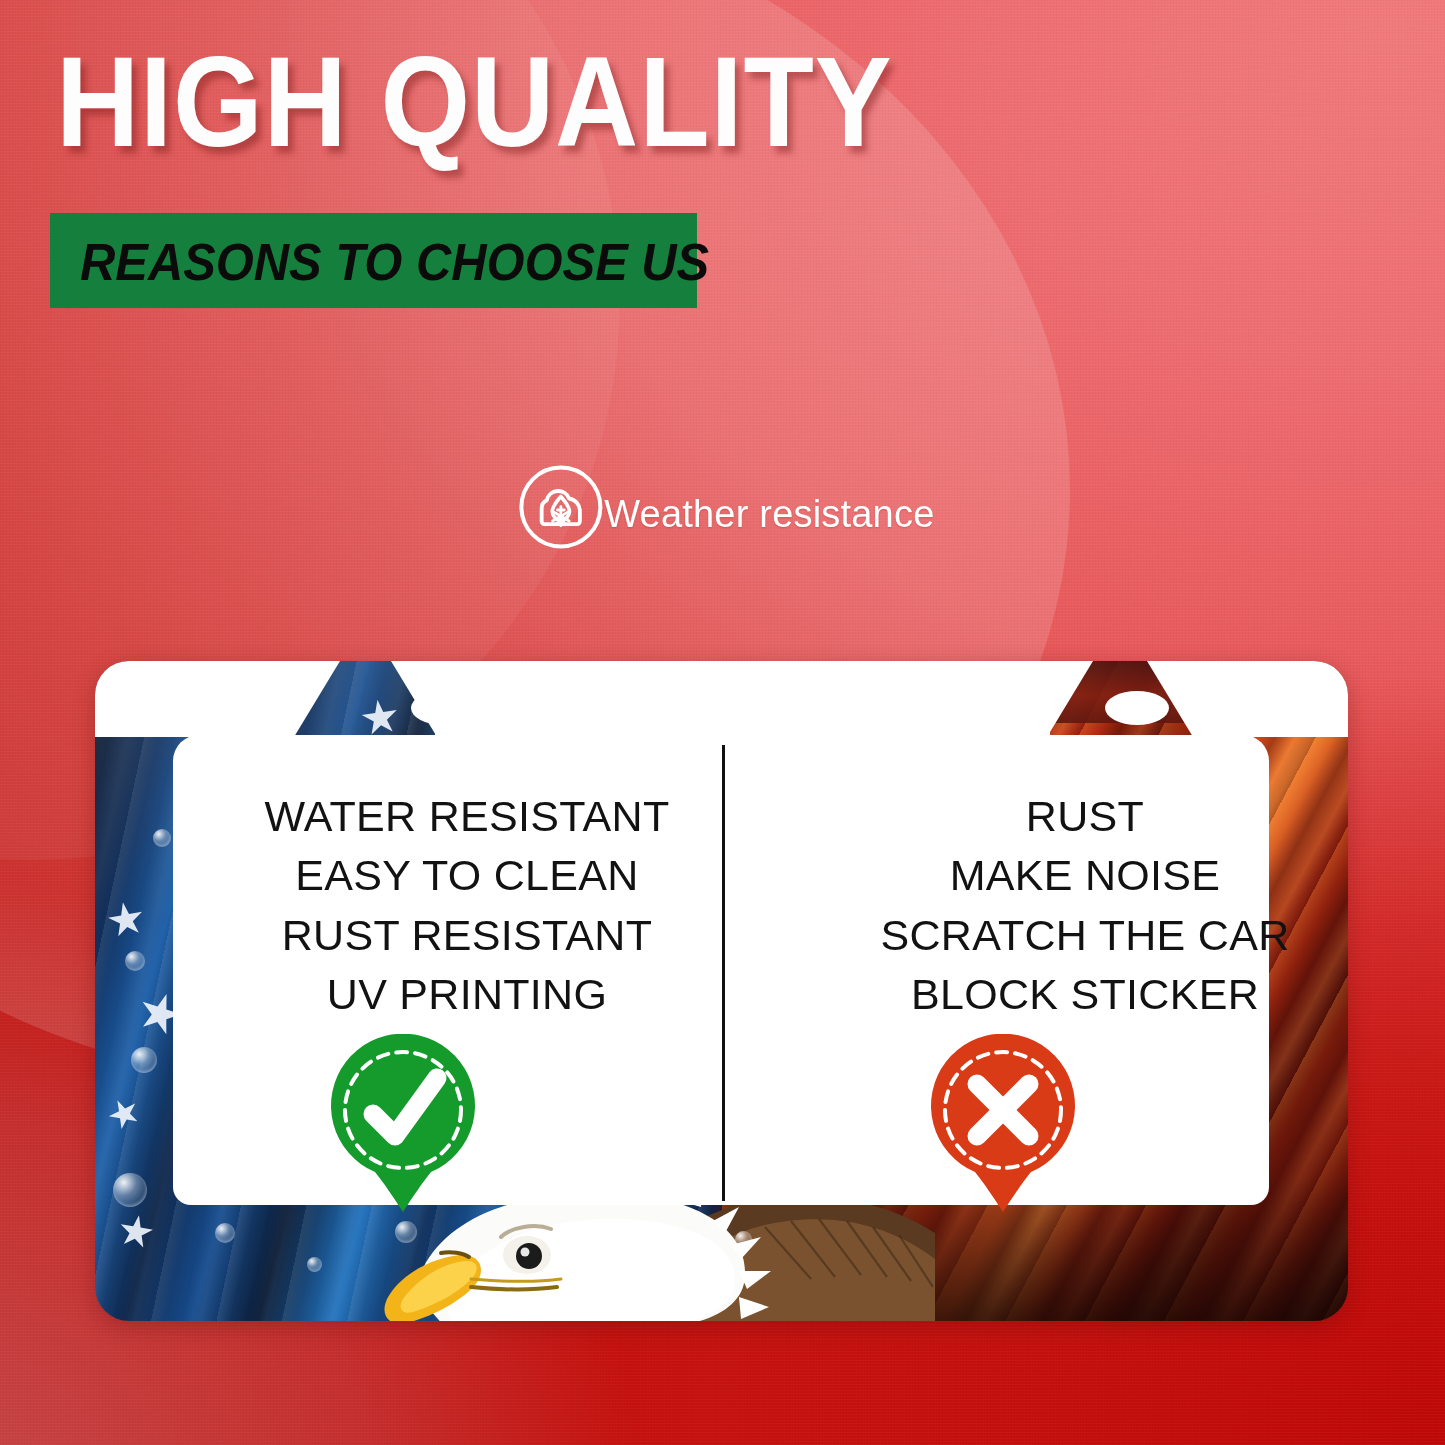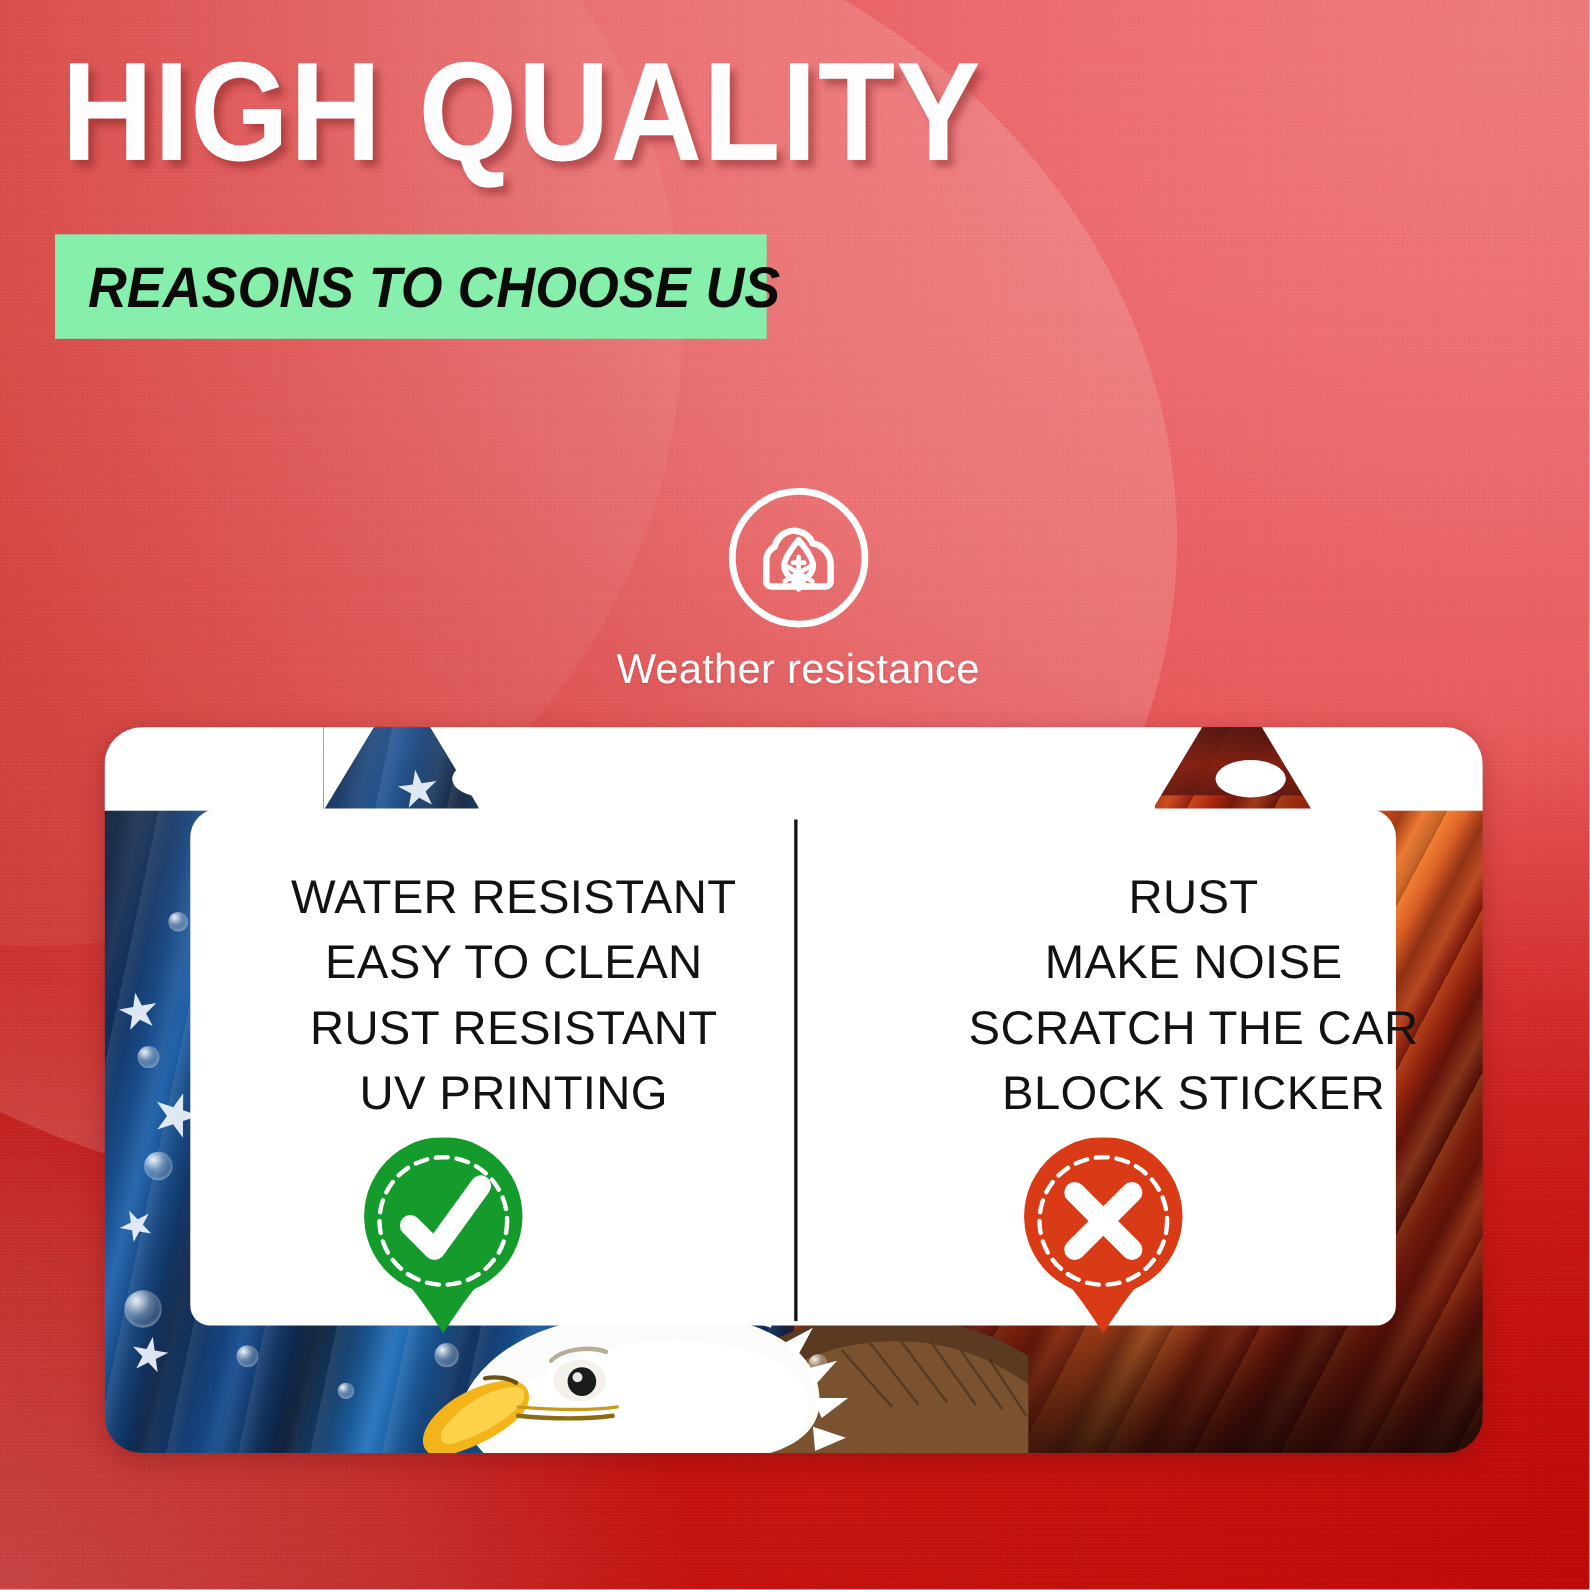--- a/index.html
+++ b/index.html
@@ -57,37 +57,37 @@
     position:absolute;left:56px;top:38px;width:1000px;
     font-family:"Liberation Sans","DejaVu Sans",sans-serif;
     font-size:128px;line-height:1.0;font-weight:700;letter-spacing:1px;
     color:#fdfdfd;
     transform:scaleX(.90);transform-origin:left top;
     text-shadow:6px 7px 7px rgba(120,25,25,.42);
     white-space:nowrap;
   }
   .subbox{
     position:absolute;left:50px;top:213px;width:647px;height:95px;
-    background:#86efac;
+    background:#15803d;
   }
   .subbox-text{
     position:absolute;left:30px;top:19px;
     font-family:"Liberation Sans","DejaVu Sans",sans-serif;
     font-size:52px;font-weight:700;font-style:italic;letter-spacing:0px;
     color:#0b0b0b;white-space:nowrap;
     transform:scaleX(.94);transform-origin:left top;
   }
 
   
   .features{
     position:absolute;left:0;top:440px;width:1445px;height:200px;
     display:flex;align-items:flex-start;justify-content:center;
   }
   .feature{
-    width:418px;display:flex;flex-direction:column;align-items:center;
+    width:418px;display:flex;align-items:center;
   }
   .feature.f1{margin-left:6px;}
   .feature.f2{}
   .feature.f3{}
   .feature-icon{
     width:134px;height:134px;display:block;
   }
   .feature-label{
     margin-top:14px;
     font-family:"Liberation Sans","DejaVu Sans",sans-serif;

